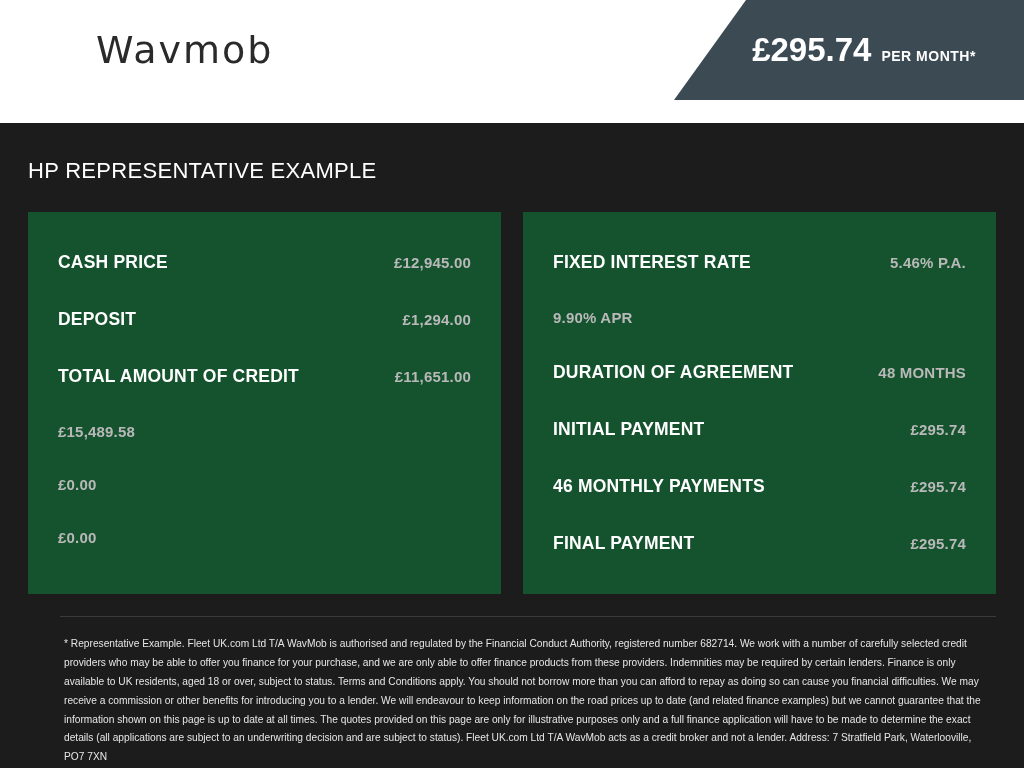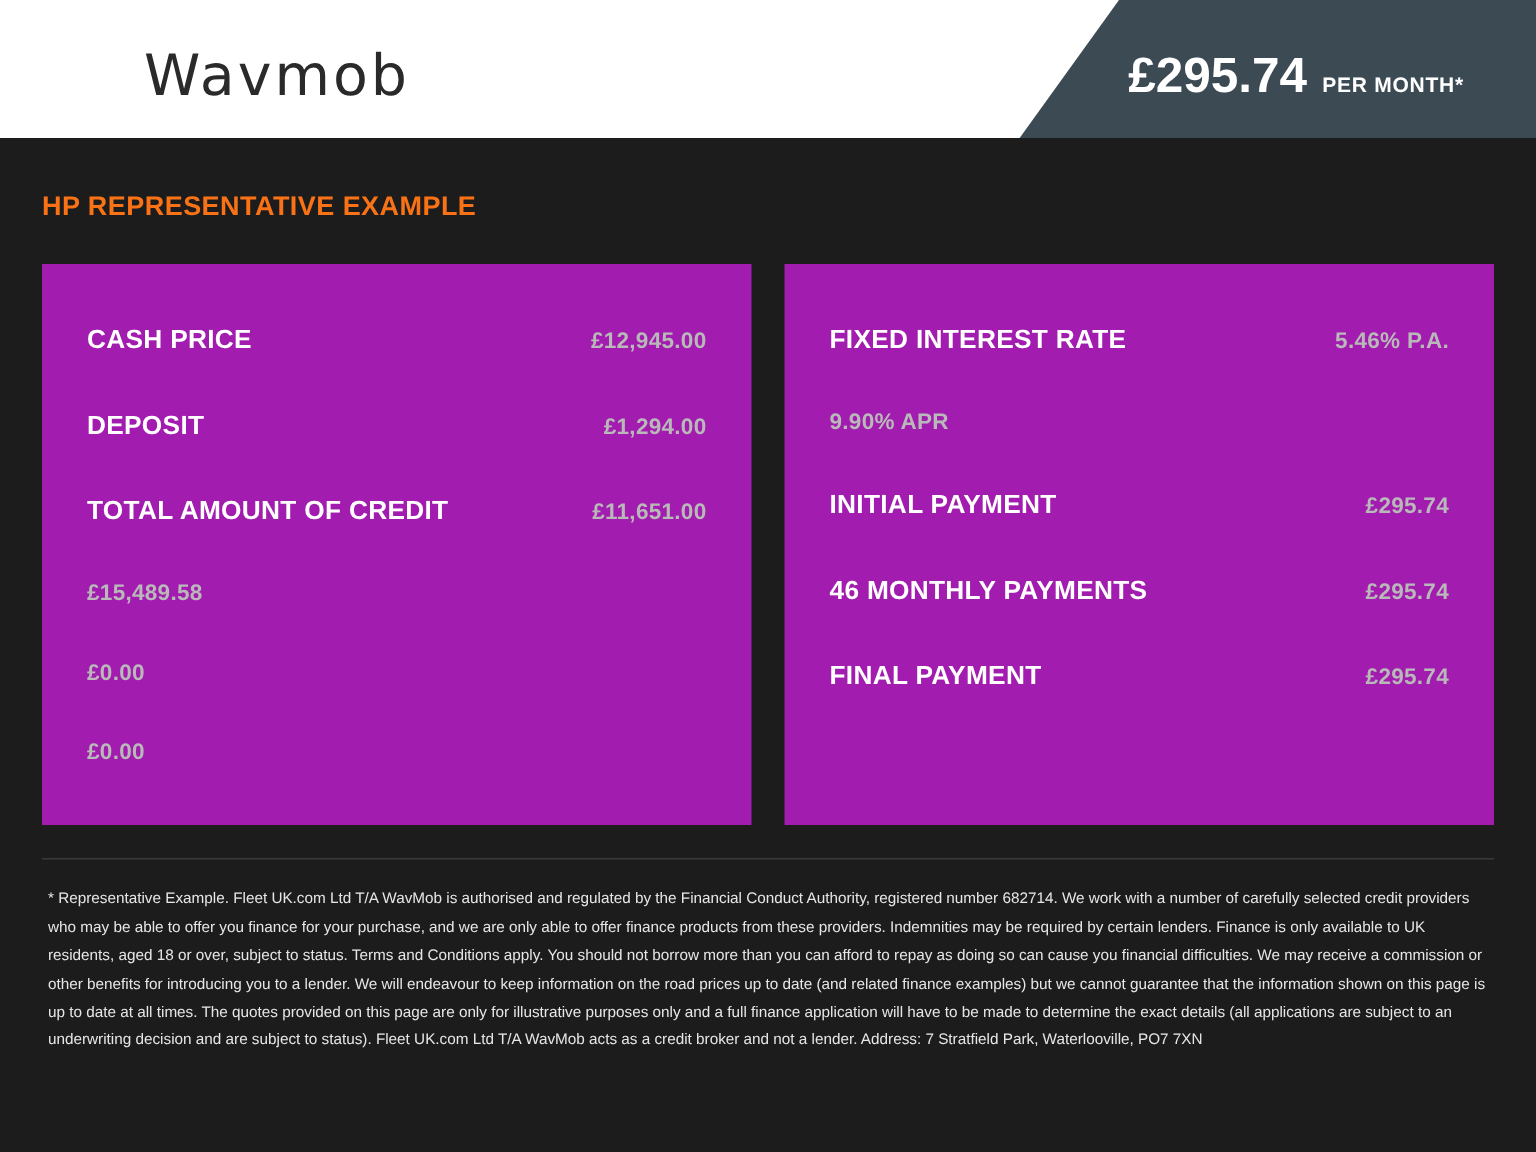--- a/index.html
+++ b/index.html
@@ -8,21 +8,21 @@
     height: 768px;
     background: #1c1c1c;
     font-family: "Liberation Sans", sans-serif;
     overflow: hidden;
   }
 
   
   .header {
     position: relative;
     width: 1024px;
-    height: 92px;
+    height: 123px;
     background: #ffffff;
     overflow: hidden;
   }
   .brand {
     position: absolute;
     left: 96px;
     top: 28px;
     font-size: 38px;
     letter-spacing: 2px;
     color: #2a2a2a;
@@ -60,34 +60,34 @@
     letter-spacing: 0.5px;
   }
 
   
   .content {
     width: 1024px;
     background: #1c1c1c;
     padding: 0 28px;
   }
   .section-title {
-    color: #f97316;
-    font-size: 18px;
-    font-weight: bold;
+    color: #ffffff;
+    font-size: 22px;
+    font-weight: normal;
     letter-spacing: 0.3px;
     padding: 35px 0 28px 0;
   }
 
   .panels {
     display: flex;
     gap: 22px;
   }
   .panel {
     flex: 1;
-    background: #a21caf;
+    background: #14532d;
     padding: 22px 30px;
   }
   .row {
     display: flex;
     justify-content: space-between;
     align-items: baseline;
     padding: 18px 0;
   }
   .row-label {
     color: #ffffff;
@@ -102,20 +102,21 @@
     font-weight: bold;
     letter-spacing: 0.2px;
     white-space: nowrap;
   }
 
   
   .disclaimer-wrap {
     margin-top: 22px;
     border-top: 1px solid #3a3a3a;
     padding: 18px 4px 0 4px;
+    margin-left: 32px;
   }
   .disclaimer {
     color: #e6e6e6;
     font-size: 10.2px;
     line-height: 1.85;
     text-align: left;
     max-width: 960px;
   }
 </style>
 </head>
@@ -162,20 +163,24 @@
 
     <div class="panel">
       <div class="row">
         <span class="row-label">FIXED INTEREST RATE</span>
         <span class="row-value">5.46% P.A.</span>
       </div>
       <div class="row">
         <span class="row-value">9.90% APR</span>
       </div>
       <div class="row">
+        <span class="row-label">DURATION OF AGREEMENT</span>
+        <span class="row-value">48 MONTHS</span>
+      </div>
+      <div class="row">
         <span class="row-label">INITIAL PAYMENT</span>
         <span class="row-value">£295.74</span>
       </div>
       <div class="row">
         <span class="row-label">46 MONTHLY PAYMENTS</span>
         <span class="row-value">£295.74</span>
       </div>
       <div class="row">
         <span class="row-label">FINAL PAYMENT</span>
         <span class="row-value">£295.74</span>

